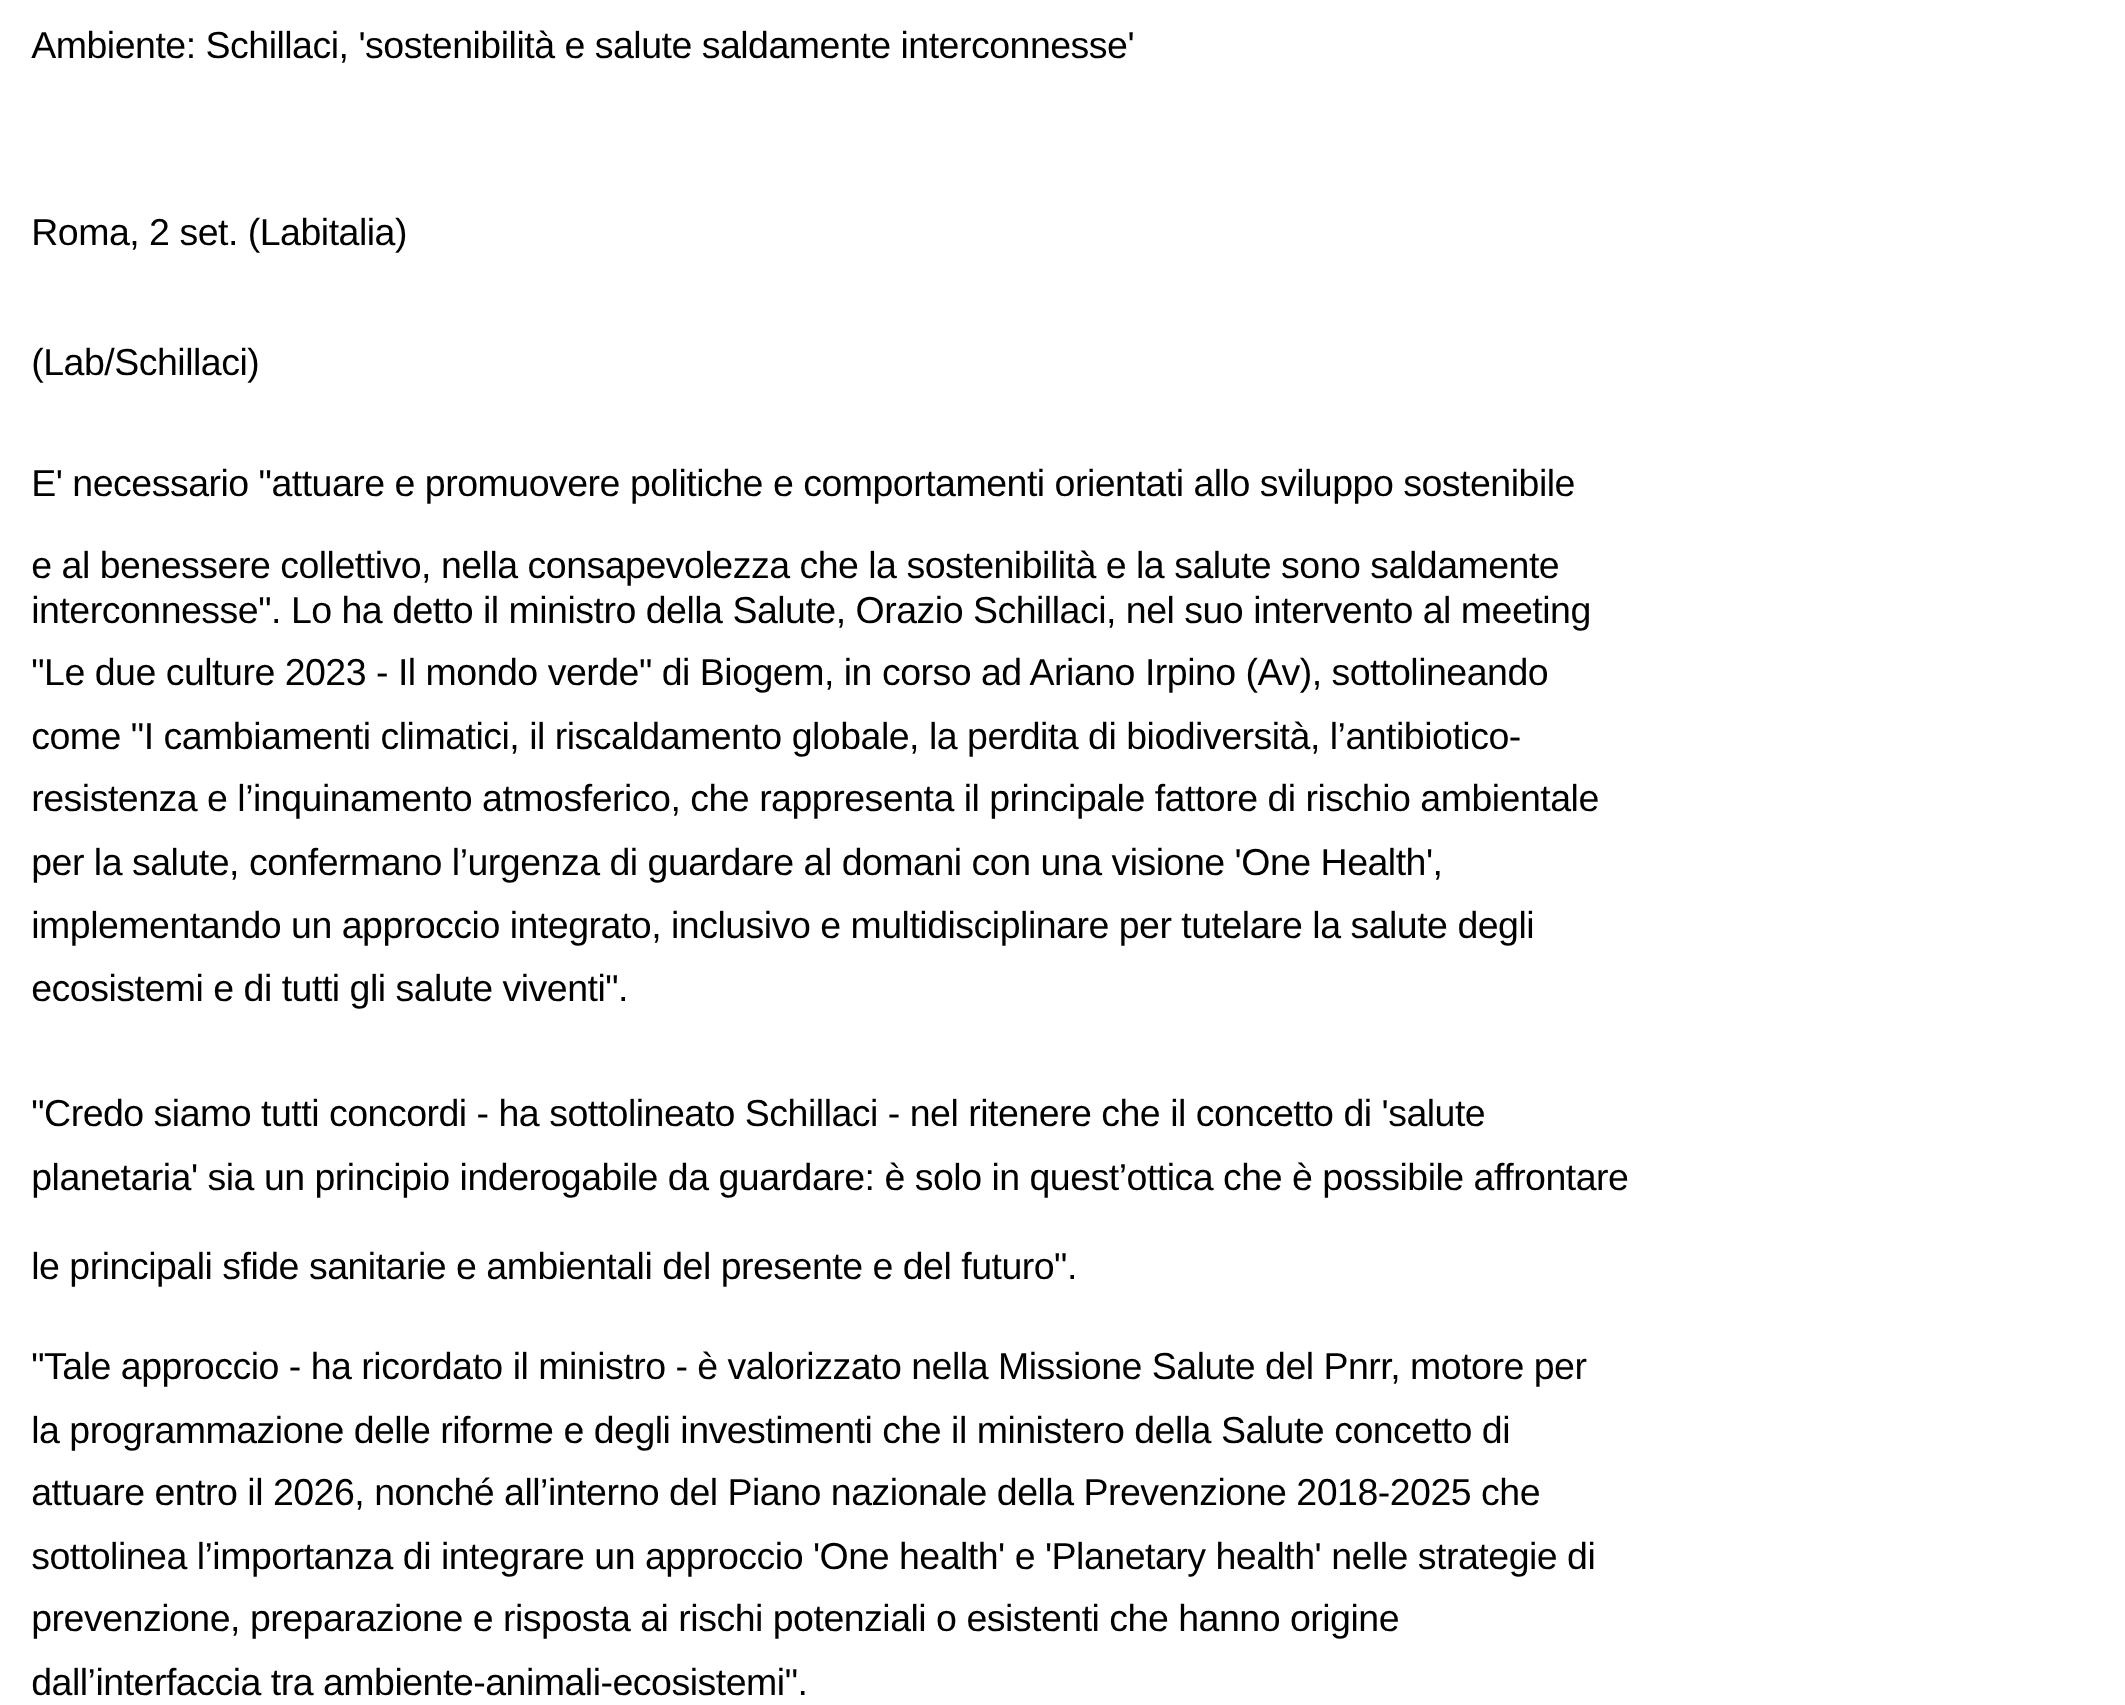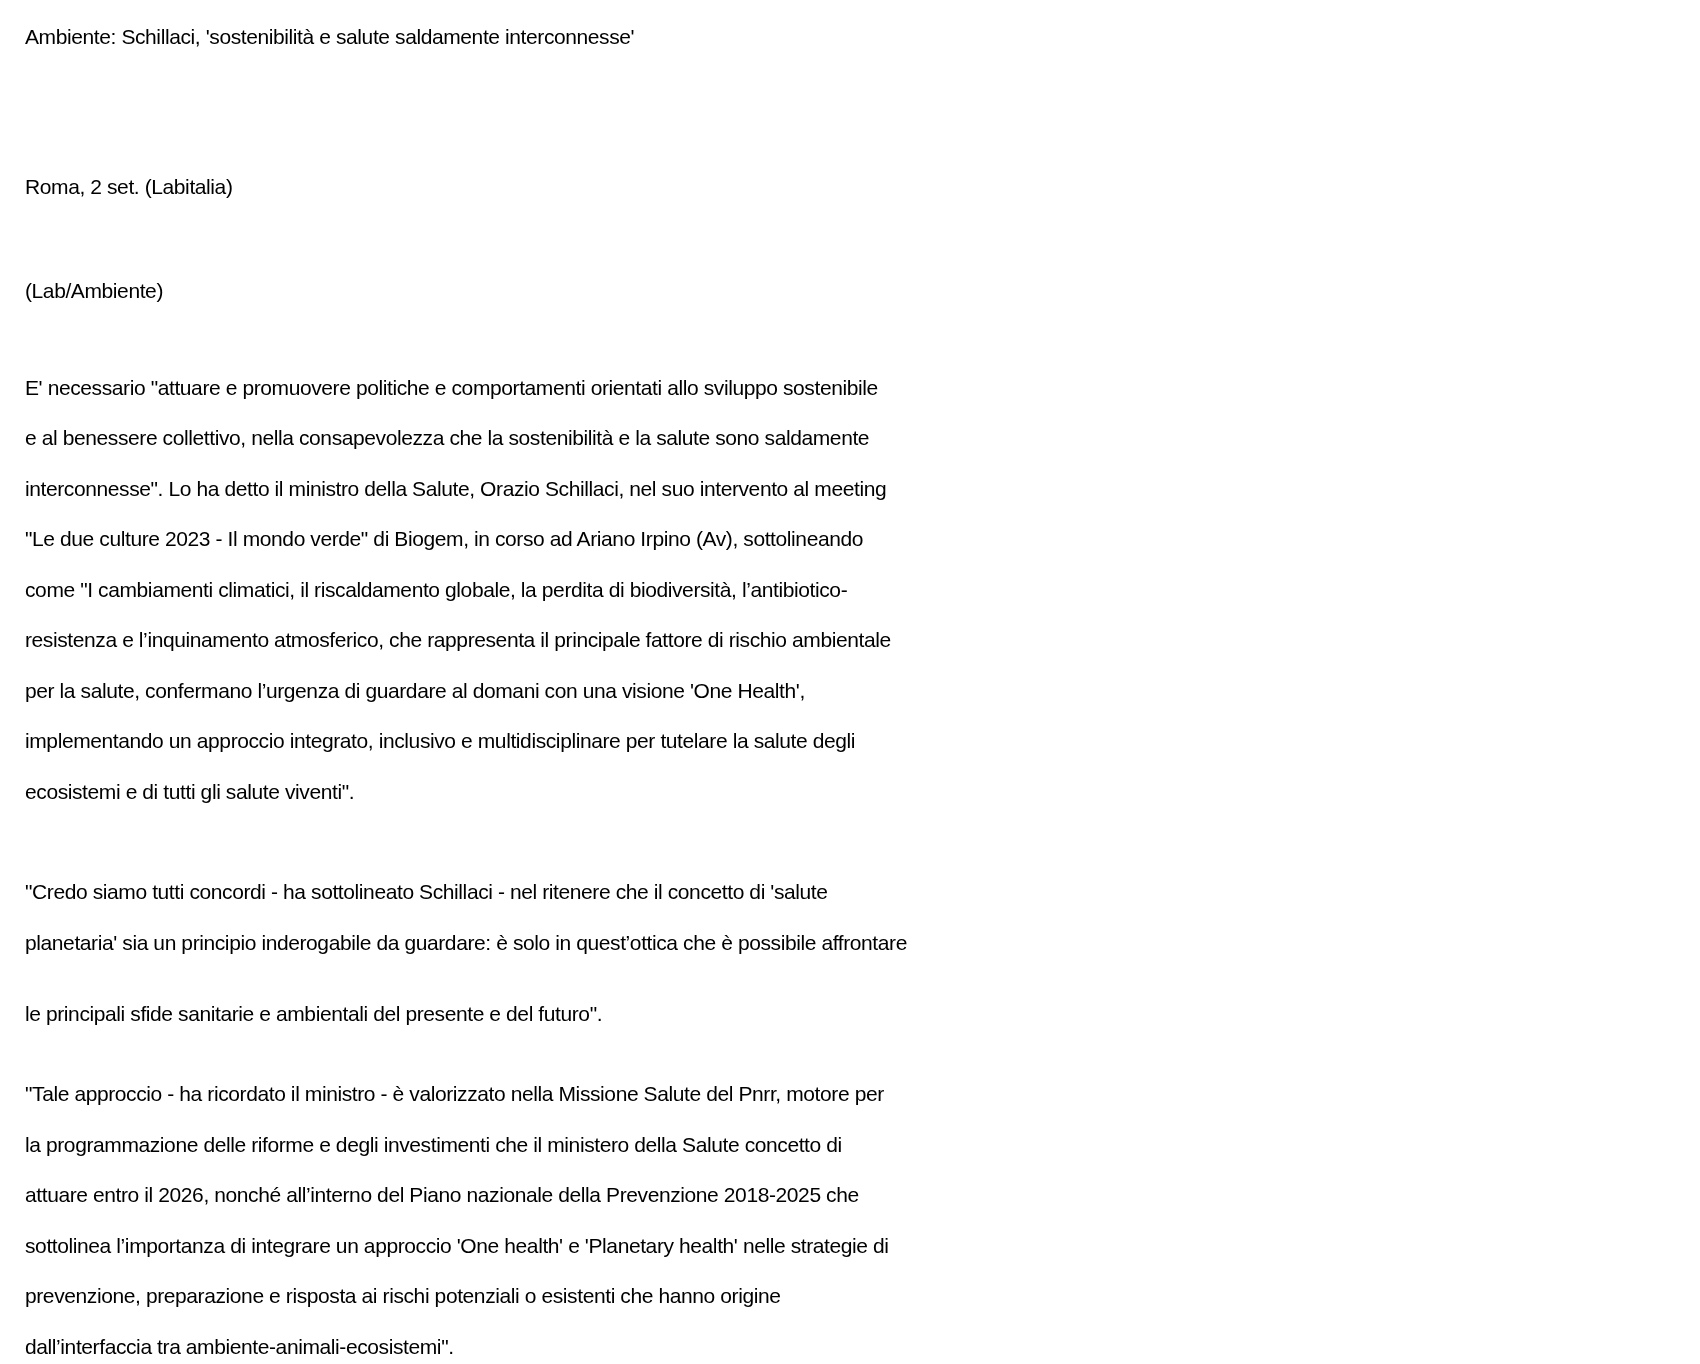--- a/index.html
+++ b/index.html
@@ -18,39 +18,39 @@
     .doc {
       position: absolute;
       left: 25px;
       top: 0;
       width: 1660px;
     }
     .line {
       position: absolute;
       left: 0;
       white-space: nowrap;
-      font-size: 21px;
+      font-size: 30px;
       line-height: 50px;
       height: 50px;
       letter-spacing: -0.4px;
     }
   </style>
 </head>
 <body>
 
 <div class="doc">
   <div class="line" style="top:12px">Ambiente: Schillaci, 'sostenibilità e salute saldamente interconnesse'</div>
 
   <div class="line" style="top:162px">Roma, 2 set. (Labitalia)</div>
 
-  <div class="line" style="top:266px">(Lab/Ambiente)</div>
+  <div class="line" style="top:266px">(Lab/Schillaci)</div>
 
   <div>
     <div class="line" style="top:363px">E' necessario "attuare e promuovere politiche e comportamenti orientati allo sviluppo sostenibile</div>
-    <div class="line" style="top:413px">e al benessere collettivo, nella consapevolezza che la sostenibilità e la salute sono saldamente</div>
+    <div class="line" style="top:428px">e al benessere collettivo, nella consapevolezza che la sostenibilità e la salute sono saldamente</div>
     <div class="line" style="top:464px">interconnesse". Lo ha detto il ministro della Salute, Orazio Schillaci, nel suo intervento al meeting</div>
     <div class="line" style="top:514px">"Le due culture 2023 - Il mondo verde" di Biogem, in corso ad Ariano Irpino (Av), sottolineando</div>
     <div class="line" style="top:565px">come "I cambiamenti climatici, il riscaldamento globale, la perdita di biodiversità, l’antibiotico-</div>
     <div class="line" style="top:615px">resistenza e l’inquinamento atmosferico, che rappresenta il principale fattore di rischio ambientale</div>
     <div class="line" style="top:666px">per la salute, confermano l’urgenza di guardare al domani con una visione 'One Health',</div>
     <div class="line" style="top:716px">implementando un approccio integrato, inclusivo e multidisciplinare per tutelare la salute degli</div>
     <div class="line" style="top:767px">ecosistemi e di tutti gli salute viventi".</div>
   </div>
 
   <div>

